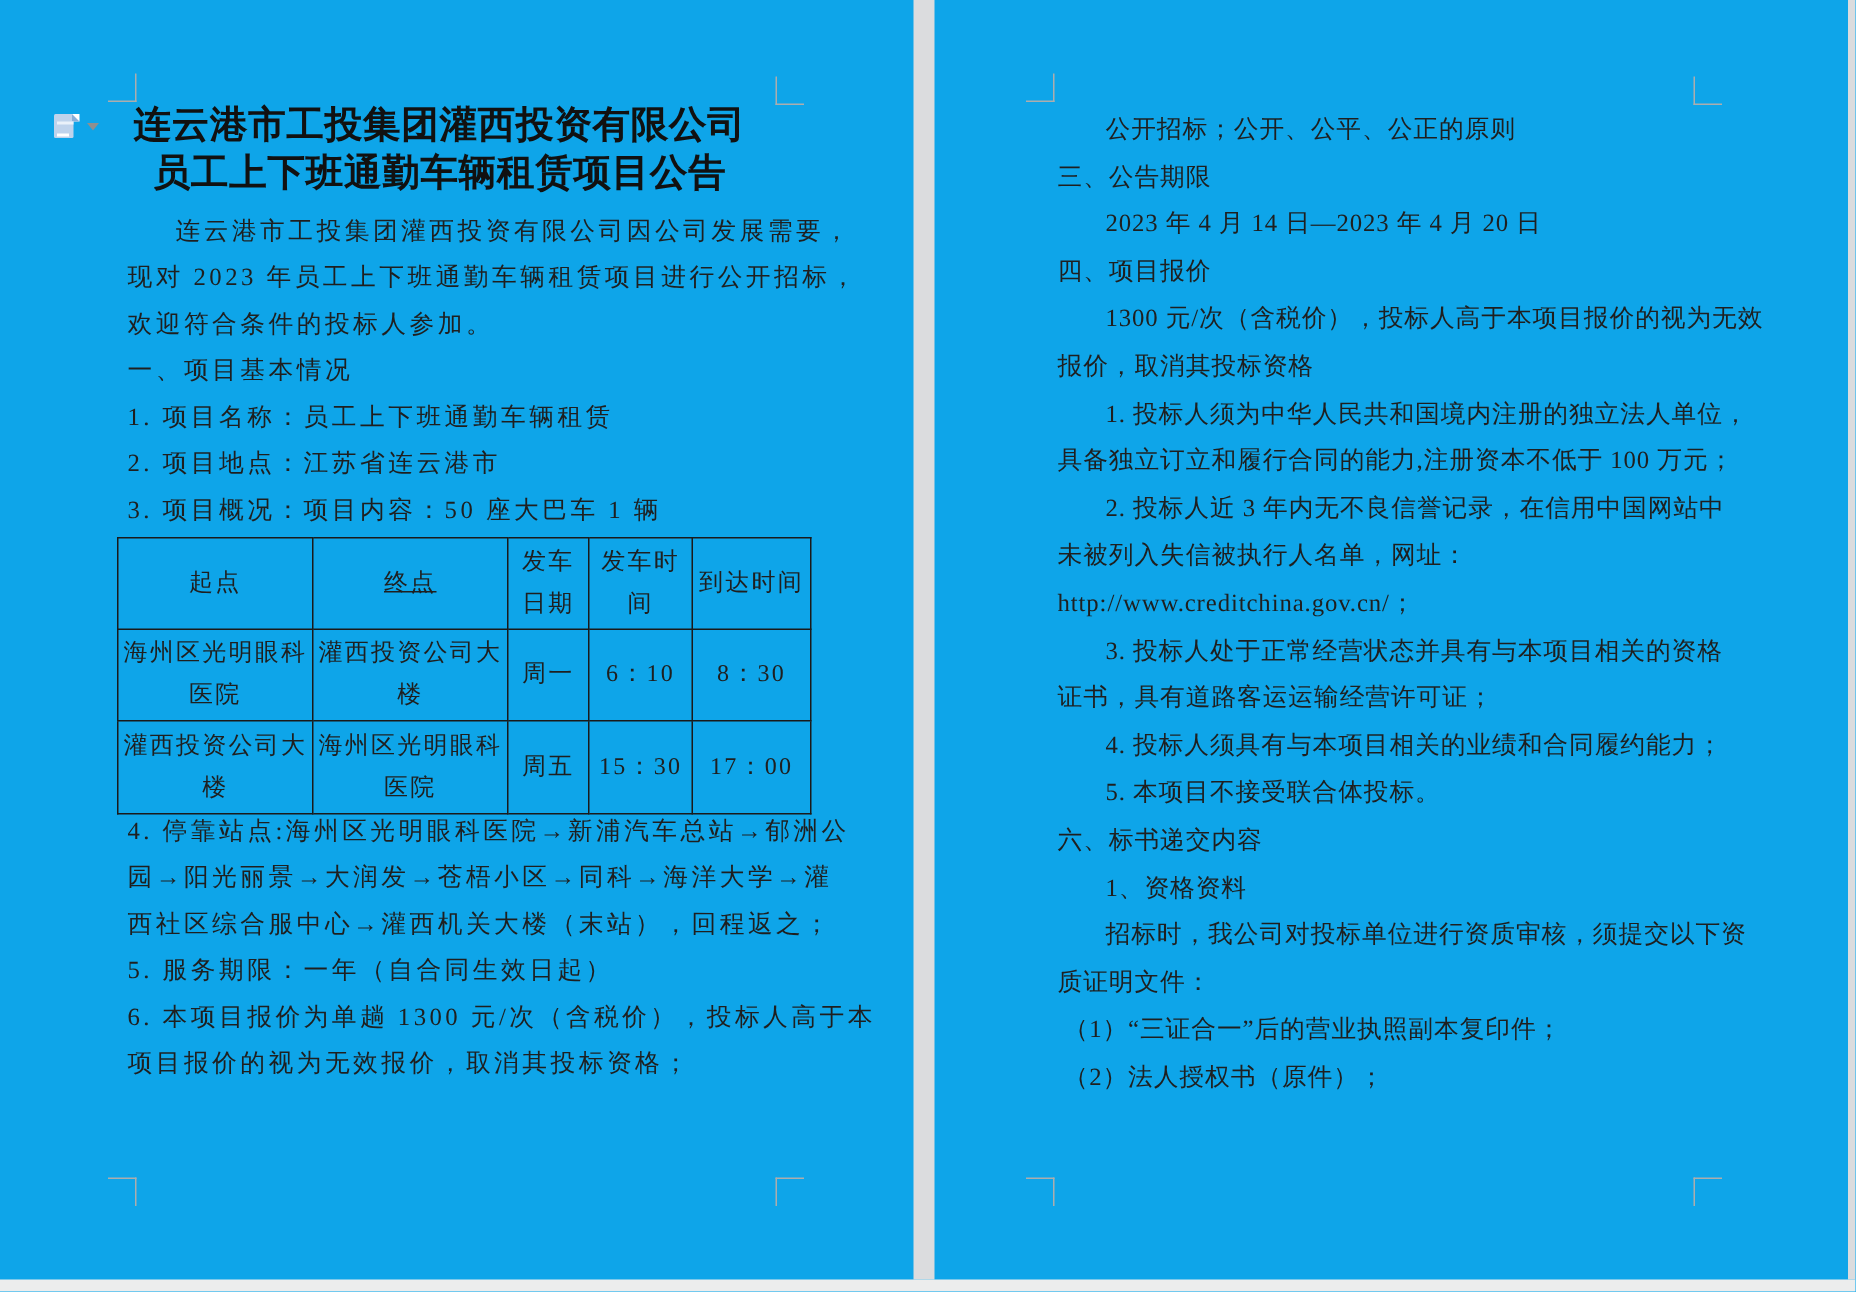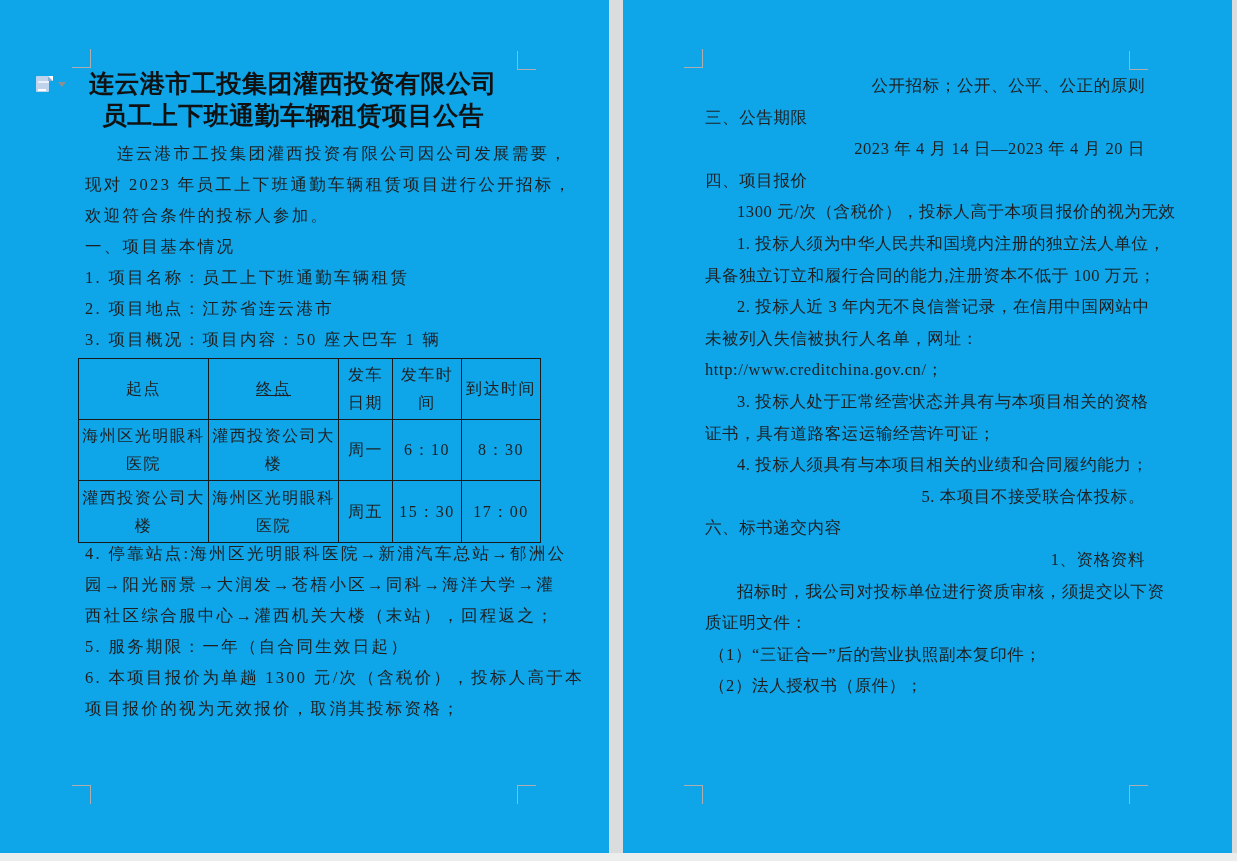--- a/index.html
+++ b/index.html
@@ -31,21 +31,21 @@
     position:absolute;left:64px;top:68px;width:458px;
     text-align:center;font-weight:bold;font-size:25px;line-height:32px;
     color:#111;letter-spacing:0.5px;white-space:nowrap;
   }
   .tblock{position:absolute;color:#1f1f1f;font-size:16.5px;}
   .tblock .line{height:31px;line-height:31px;white-space:nowrap;}
   .p1-top{left:85px;top:138px;width:470px;letter-spacing:2.3px;}
   .p1-bottom{left:85px;top:538px;width:470px;letter-spacing:2.3px;}
   .p2-body{left:705px;top:70px;width:440px;letter-spacing:0.6px;}
   .p2-body .line{height:31.6px;line-height:31.6px;}
-  .ind2{padding-left:32px;text-align:right;}
+  .ind2{padding-left:32px;}
   .ind1{padding-left:4px;}
 
   
   table.sched{
     position:absolute;left:78px;top:358px;
     border-collapse:collapse;table-layout:fixed;
     font-size:16px;color:#1f1f1f;letter-spacing:1.5px;
   }
   table.sched td,table.sched th{
     border:1.4px solid #1a1a1a;
@@ -153,20 +153,21 @@
     <div class="mark tr" style="left:1129px;top:51px;"></div>
     <div class="mark bl" style="left:684px;top:785px;"></div>
     <div class="mark br" style="left:1129px;top:785px;"></div>
 
     <div class="tblock p2-body">
       <div class="line ind2">公开招标；公开、公平、公正的原则</div>
       <div class="line">三、公告期限</div>
       <div class="line ind2">2023 年 4 月 14 日—2023 年 4 月 20 日</div>
       <div class="line">四、项目报价</div>
       <div class="line ind2">1300 元/次（含税价），投标人高于本项目报价的视为无效</div>
+      <div class="line">报价，取消其投标资格</div>
       <div class="line ind2">1. 投标人须为中华人民共和国境内注册的独立法人单位，</div>
       <div class="line">具备独立订立和履行合同的能力,注册资本不低于 100 万元；</div>
       <div class="line ind2">2. 投标人近 3 年内无不良信誉记录，在信用中国网站中</div>
       <div class="line">未被列入失信被执行人名单，网址：</div>
       <div class="line">http://www.creditchina.gov.cn/；</div>
       <div class="line ind2">3. 投标人处于正常经营状态并具有与本项目相关的资格</div>
       <div class="line">证书，具有道路客运运输经营许可证；</div>
       <div class="line ind2">4. 投标人须具有与本项目相关的业绩和合同履约能力；</div>
       <div class="line ind2">5. 本项目不接受联合体投标。</div>
       <div class="line">六、标书递交内容</div>

